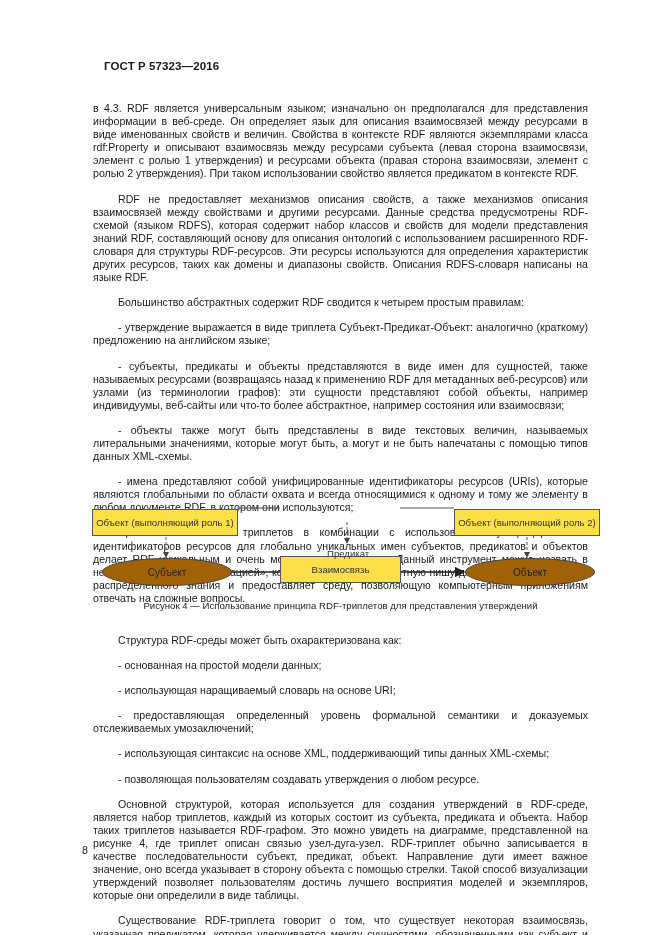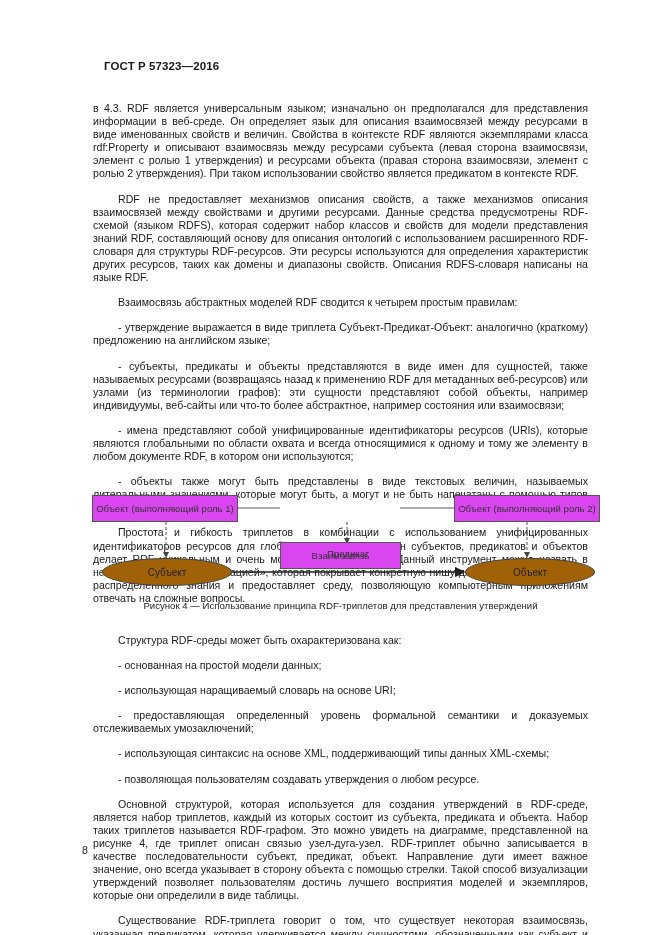--- a/index.html
+++ b/index.html
@@ -5,42 +5,42 @@
   html, body { margin: 0; padding: 0; background: #ffffff; }
   body { width: 661px; height: 935px; position: relative; overflow: hidden;
          font-family: "Liberation Sans", sans-serif; color: #1a1a1a; }
   .page-header { position: absolute; left: 81px; top: 60px; font-size: 11.5px; font-weight: bold; letter-spacing: 0.1px; padding-left: 23px; }
   .body-text { position: absolute; left: 81px; width: 519px; font-size: 10.6px; line-height: 13.1px; text-align: justify; }
   .body-text p { margin: 12px; }
   .indent { text-indent: 25px; }
   #block1 { top: 90px; }
   #block3 { top: 622px; }
   .figure { position: absolute; left: 80px; top: 485px; width: 525px; height: 110px; }
-  .fig-box { position: absolute; border: 1px solid #555; background: #d946ef; font-size: 9.6px; color: #333;
-             display: flex; align-items: center; justify-content: center; box-sizing: border-box; height: 27px; top: 10px; white-space: nowrap; }
+  .fig-box { position: absolute; border: 1px solid #555; background: #fde047; font-size: 9.6px; color: #333;
+             display: flex; align-items: center; justify-content: center; box-sizing: border-box; height: 27px; top: 24px; white-space: nowrap; }
   .fig-ellipse { position: absolute; border: 1px solid #444; border-radius: 50%; background: #a16207; font-size: 10px; color: #222;
                  display: flex; align-items: center; justify-content: center; box-sizing: border-box; height: 28px; top: 73px; }
   .fig-label { position: absolute; font-size: 9.6px; color: #333; }
   .caption { position: absolute; left: 81px; width: 519px; top: 600px; text-align: center; font-size: 9.6px; color: #222; }
   .page-number { position: absolute; left: 82px; top: 844px; font-size: 10.6px; }
   svg.fig-lines { position: absolute; left: 0; top: 0; }
 </style>
 </head>
 <body>
 
 <div class="page-header">ГОСТ Р 57323—2016</div>
 
 <div class="body-text" id="block1">
   <p>в 4.3. RDF является универсальным языком; изначально он предполагался для представления информации в веб-среде. Он определяет язык для описания взаимосвязей между ресурсами в виде именованных свойств и величин. Свойства в контексте RDF являются экземплярами класса rdf:Property и описывают взаимосвязь между ресурсами субъекта (левая сторона взаимосвязи, элемент с ролью 1 утверждения) и ресурсами объекта (правая сторона взаимосвязи, элемент с ролью 2 утверждения). При таком использовании свойство является предикатом в контексте RDF.</p>
   <p class="indent">RDF не предоставляет механизмов описания свойств, а также механизмов описания взаимосвязей между свойствами и другими ресурсами. Данные средства предусмотрены RDF-схемой (языком RDFS), которая содержит набор классов и свойств для модели представления знаний RDF, составляющий основу для описания онтологий с использованием расширенного RDF-словаря для структуры RDF-ресурсов. Эти ресурсы используются для определения характеристик других ресурсов, таких как домены и диапазоны свойств. Описания RDFS-словаря написаны на языке RDF.</p>
-  <p class="indent">Взаимосвязь абстрактных моделей RDF сводится к четырем простым правилам:</p>
+  <p class="indent">Большинство абстрактных содержит RDF сводится к четырем простым правилам:</p>
   <p class="indent">- утверждение выражается в виде триплета Субъект-Предикат-Объект: аналогично (краткому) предложению на английском языке;</p>
   <p class="indent">- субъекты, предикаты и объекты представляются в виде имен для сущностей, также называемых ресурсами (возвращаясь назад к применению RDF для метаданных веб-ресурсов) или узлами (из терминологии графов): эти сущности представляют собой объекты, например индивидуумы, веб-сайты или что-то более абстрактное, например состояния или взаимосвязи;</p>
+  <p class="indent">- объекты также могут быть представлены в виде текстовых величин, называемых литеральными значениями, которые могут быть, а могут и не быть напечатаны с помощью типов данных XML-схемы.</p>
   <p class="indent">- имена представляют собой унифицированные идентификаторы ресурсов (URIs), которые являются глобальными по области охвата и всегда относящимися к одному и тому же элементу в любом документе RDF, в котором они используются;</p>
-  <p class="indent">- объекты также могут быть представлены в виде текстовых величин, называемых литеральными значениями, которые могут быть, а могут и не быть напечатаны с помощью типов данных XML-схемы.</p>
   <p class="indent">Простота и гибкость триплетов в комбинации с использованием унифицированных идентификаторов ресурсов для глобально уникальных имен субъектов, предикатов и объектов делает RDF уникальным и очень мощным инструментом. Данный инструмент можно назвать в некотором роде «спецификацией», которая покрывает конкретную нишу для децентрализованного распределенного знания и предоставляет среду, позволяющую компьютерным приложениям отвечать на сложные вопросы.</p>
 </div>
 
 <div class="figure">
   <svg class="fig-lines" width="525" height="110">
     <defs>
       <marker id="arrowSmall" markerWidth="6" markerHeight="6" refX="3" refY="3" orient="auto">
         <path d="M0,0 L6,3 L0,6 z" fill="#444"></path>
       </marker>
       <marker id="arrowBig" markerWidth="8" markerHeight="8" refX="7" refY="4" orient="auto">

